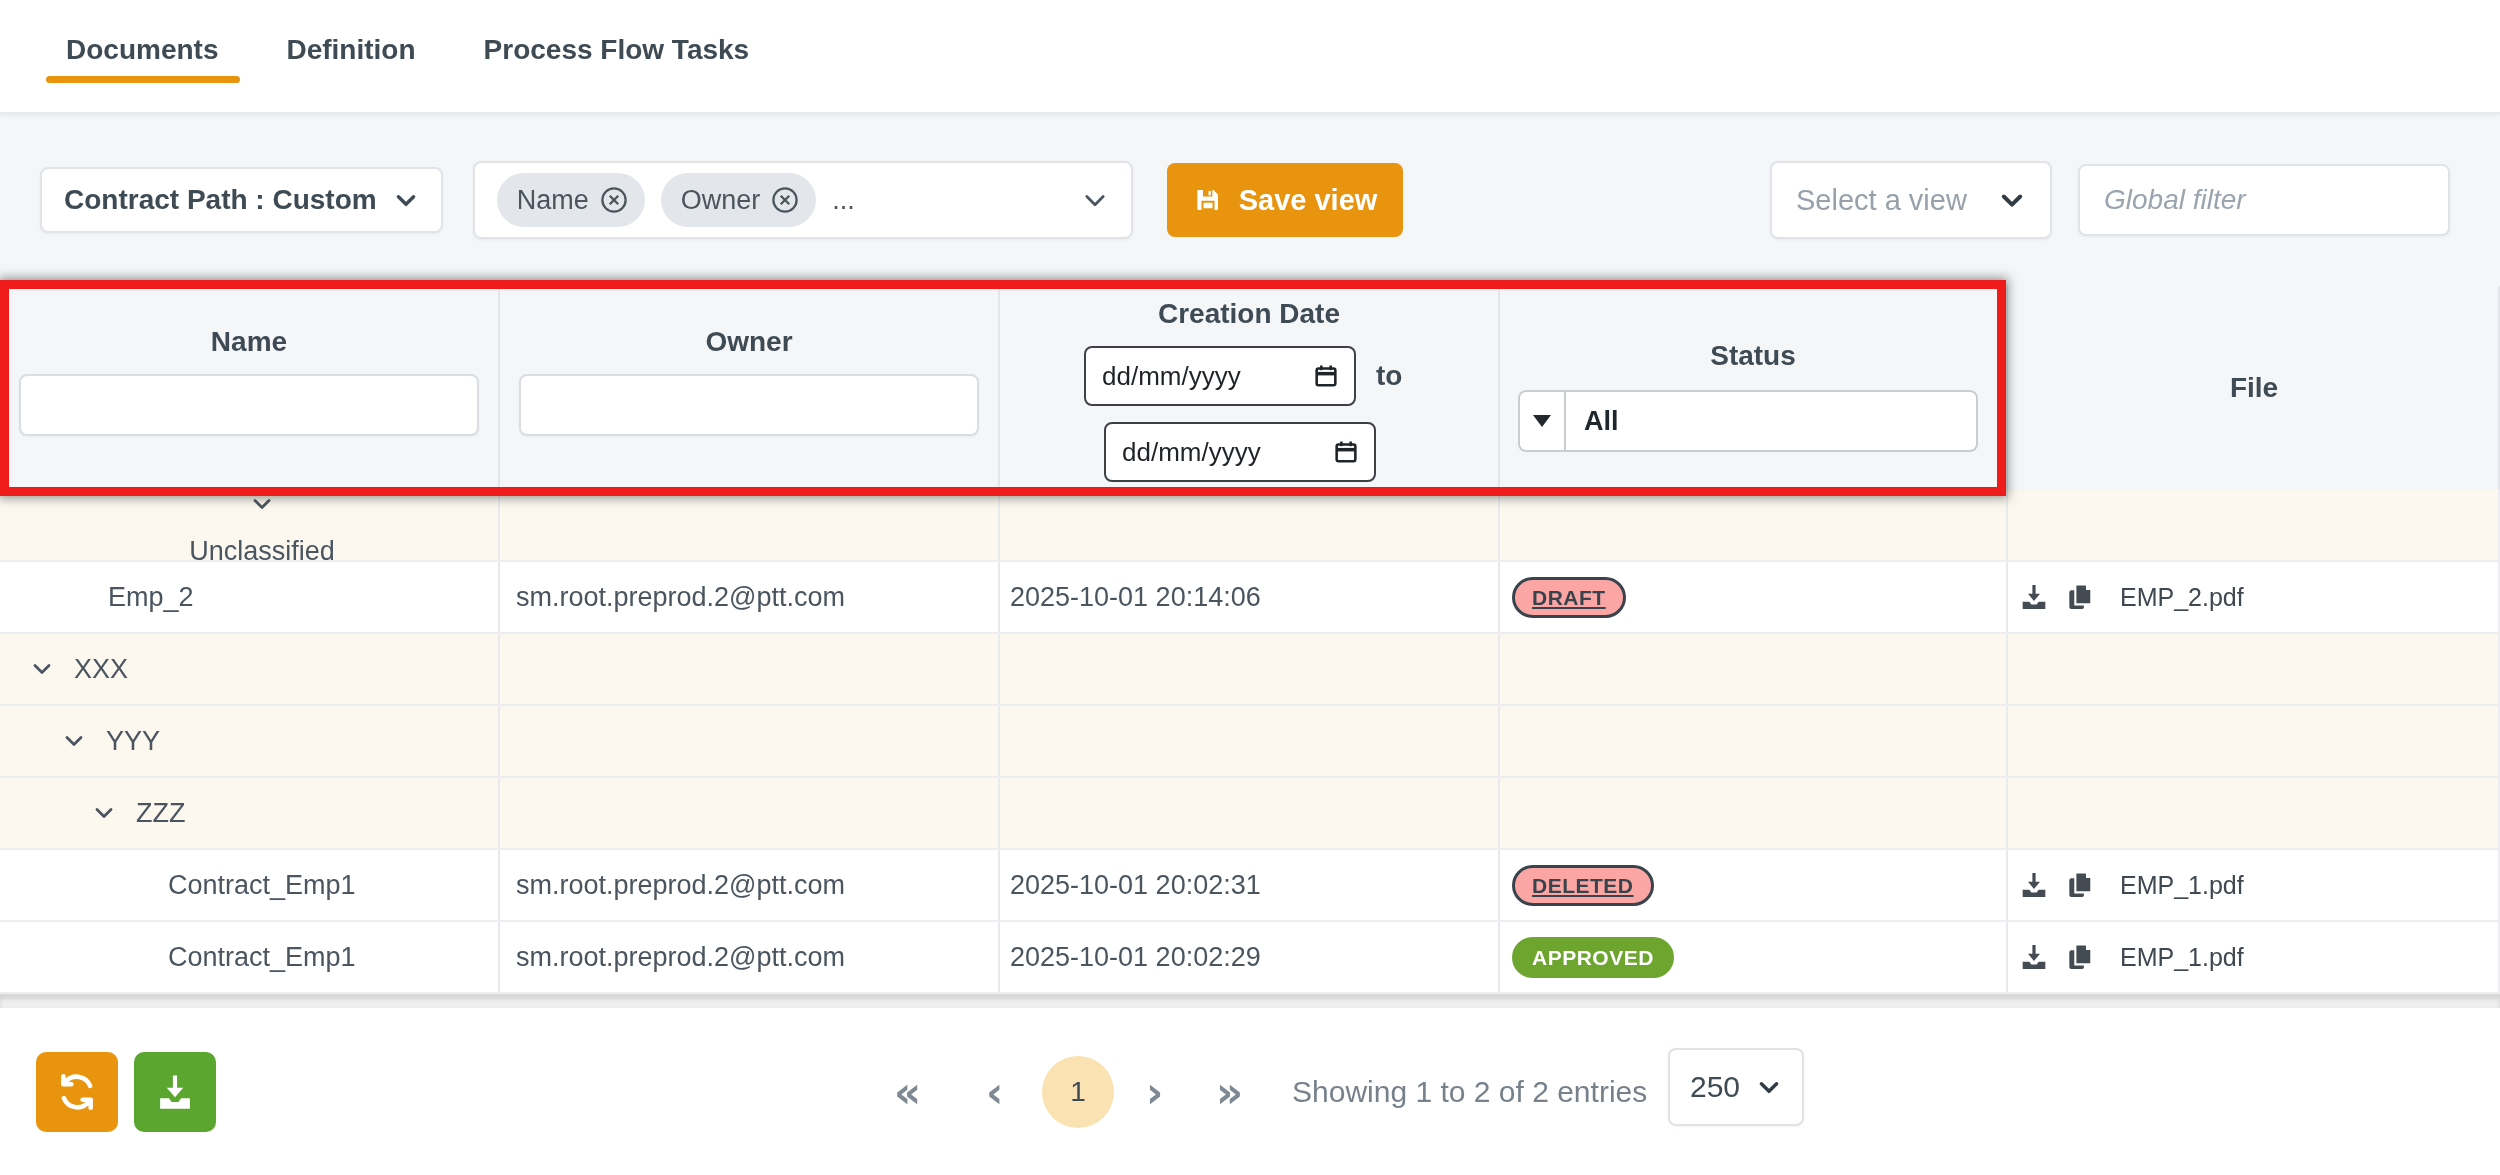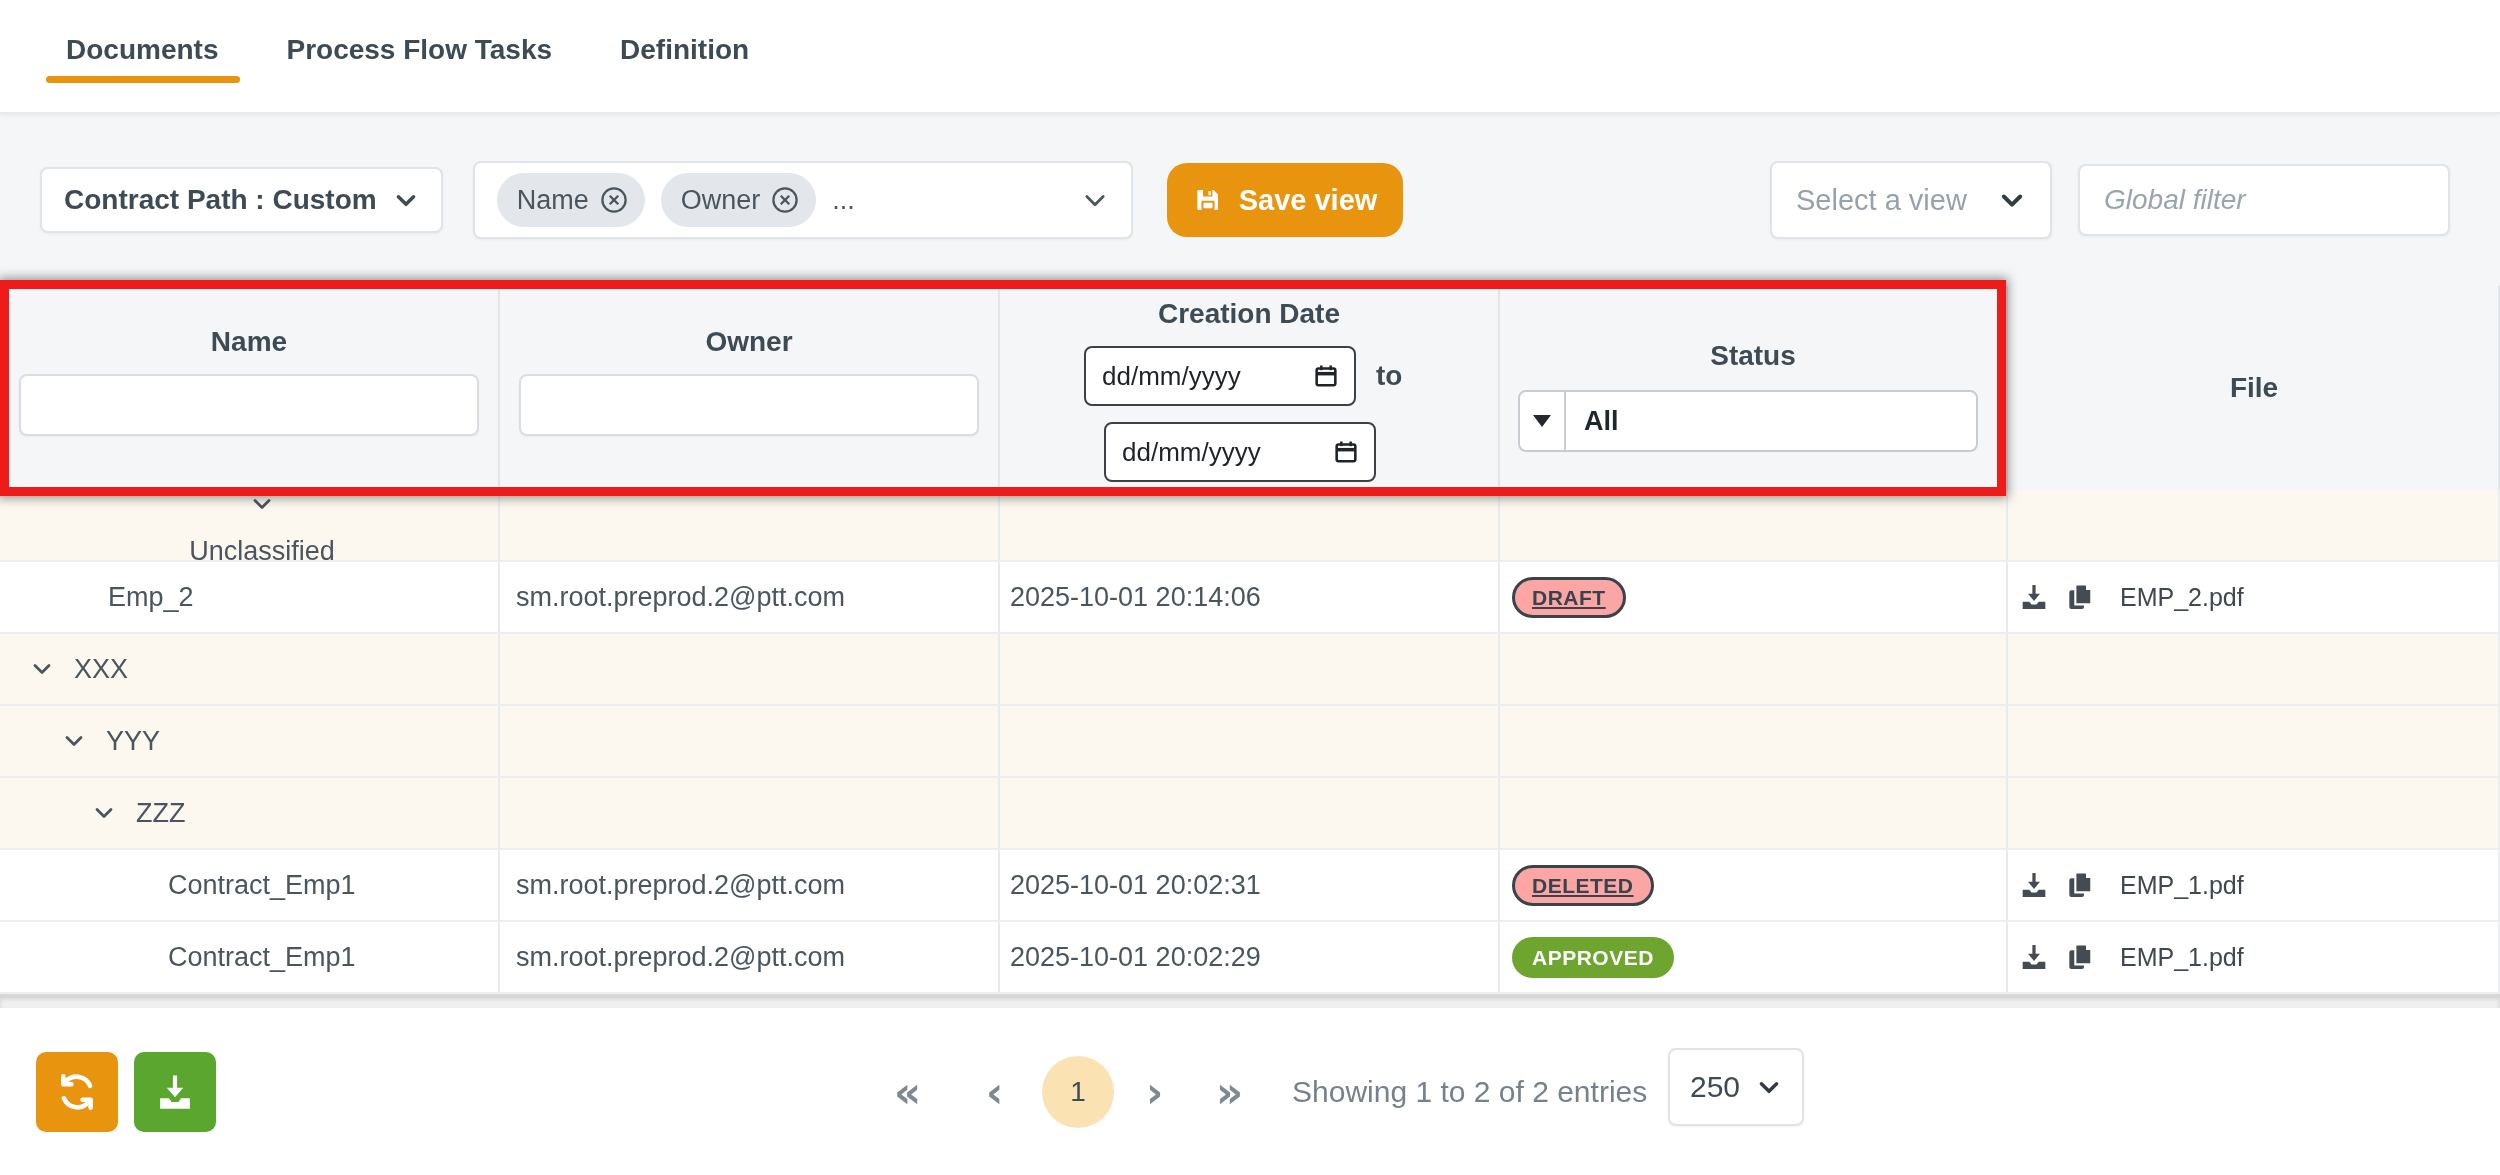--- a/index.html
+++ b/index.html
@@ -23,21 +23,21 @@
   .filterbar { height:172px; background:#f4f6f8; display:flex; align-items:center;
                padding:0 50px 0 40px; }
   .ctl { background:#fff; border:2px solid #e0e3e7; border-radius:8px;
          box-shadow:0 1px 3px rgba(0,0,0,.05); display:flex; align-items:center; }
   .cp-btn { height:66px; padding:0 22px; gap:16px; font-size:28px; font-weight:600; cursor:pointer; }
   .combo { width:660px; height:78px; padding:0 22px; gap:16px; margin-left:30px; cursor:pointer; }
   .chip { background:#e3e6ea; border-radius:999px; height:54px; display:flex; align-items:center;
           gap:10px; padding:0 16px 0 20px; font-size:27px; color:#4a555e; }
   .combo-more { font-size:27px; color:#4a555e; }
   .combo-chev { margin-left:auto; }
-  .save-btn { height:74px; background:#e8940f; color:#fff; border-radius:20px; display:flex;
+  .save-btn { height:74px; background:#e8940f; color:#fff; border-radius:8px; display:flex;
               align-items:center; gap:16px; padding:0 26px; font-size:29px; font-weight:600;
               margin-left:34px; cursor:pointer; }
   .filters-btn { height:74px; background:#fff; border:2px solid #cfd4d9; border-radius:8px;
               display:flex; align-items:center; gap:16px; padding:0 24px; font-size:29px;
               font-weight:600; margin-left:28px; cursor:pointer; }
   .badge0 { width:42px; height:42px; border-radius:50%; background:#6da52f; color:#fff;
               font-size:24px; font-weight:700; display:flex; align-items:center; justify-content:center; }
   .right-group { margin-left:auto; display:flex; align-items:center; gap:26px; }
   .select-view { width:282px; height:78px; padding:0 24px; justify-content:space-between;
                  font-size:29px; color:#97a1ab; cursor:pointer; }
@@ -116,22 +116,22 @@
             align-items:center; justify-content:center; gap:16px; font-size:30px;
             color:#3e4b54; cursor:pointer; box-shadow:0 1px 3px rgba(0,0,0,.05); }
 </style>
 </head>
 <body>
 
 <div class="page">
 
   <div class="tabbar">
     <div class="tab active">Documents</div>
+    <div class="tab">Definition</div>
     <div class="tab">Process Flow Tasks</div>
-    <div class="tab">Definition</div>
   </div>
 
   <div class="filterbar">
     <div class="ctl cp-btn">
       <span>Contract Path : Custom</span>
       <span style="display:flex;">
         <svg viewBox="0 0 24 24" width="26" height="26" fill="none" stroke="#3e4b54" stroke-width="3.2" stroke-linecap="round" stroke-linejoin="round">
             <polyline points="5 9 12 16 19 9"></polyline>
           </svg>
       </span>

